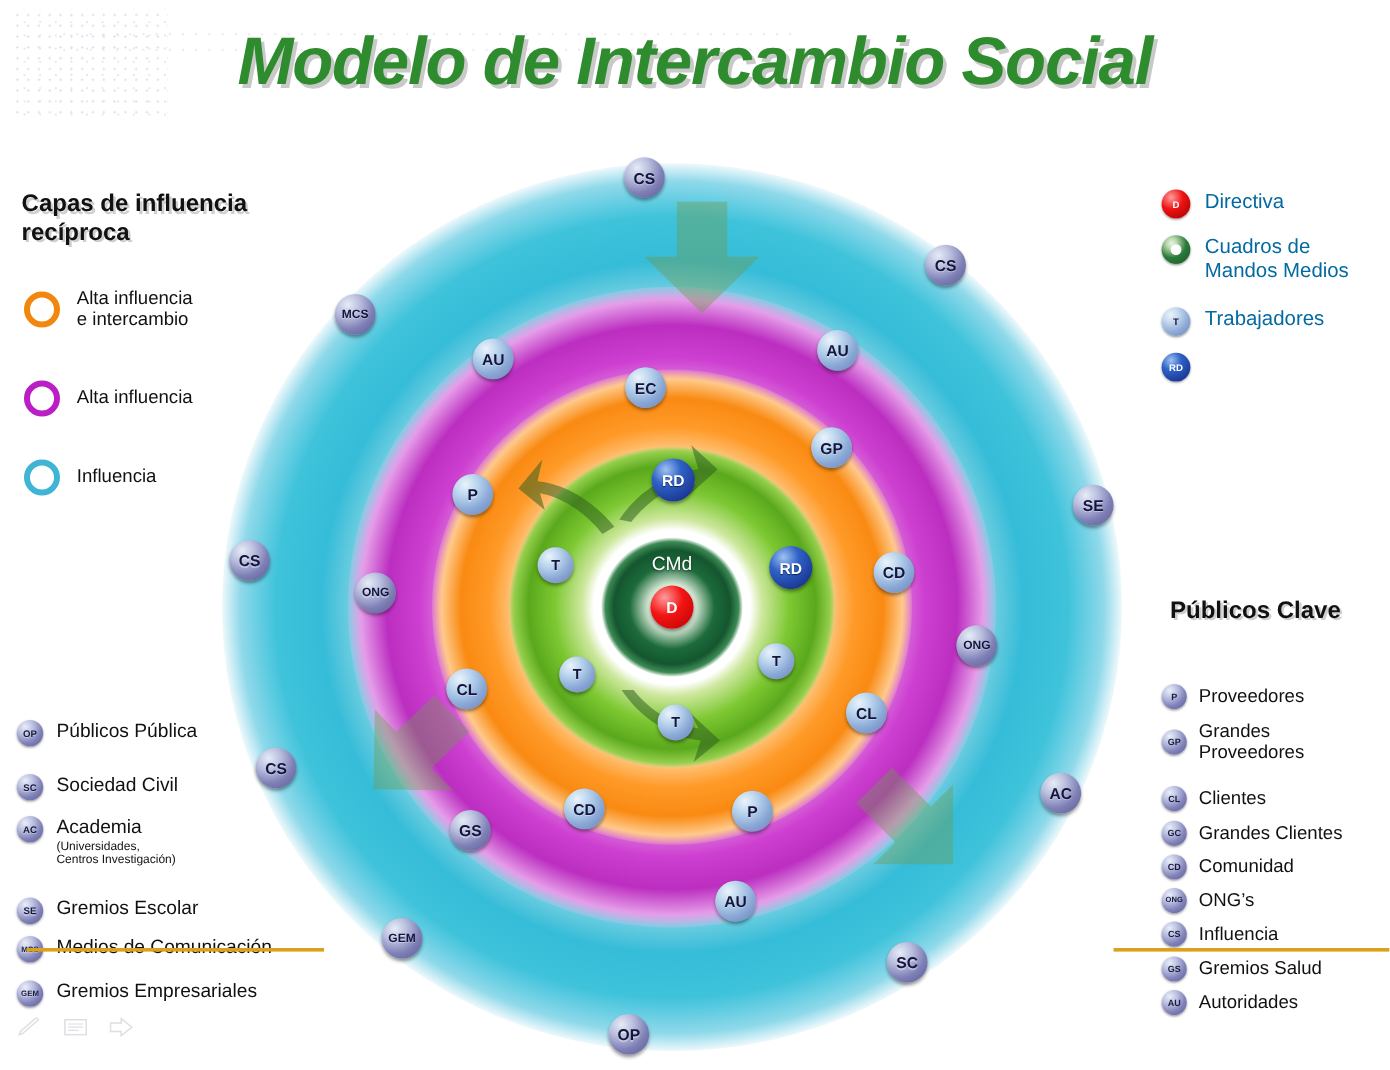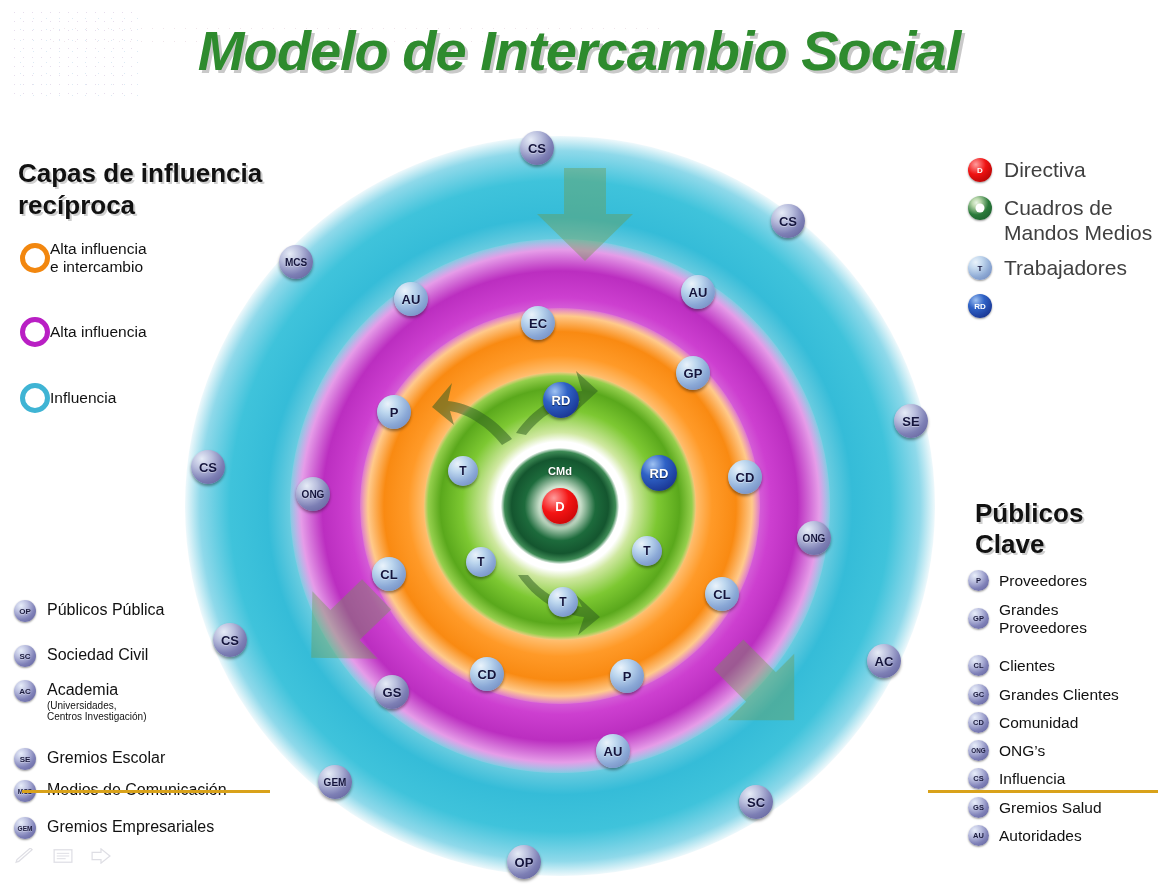--- a/index.html
+++ b/index.html
@@ -81,21 +81,21 @@
     transform:translate(-50%,-50%);border-radius:50%;
     background:radial-gradient(circle at 33% 28%, #ff9c9c 0%, #f41414 42%, #b80000 100%);
     box-shadow:0 2px 3px rgba(0,0,0,.45);
     color:#fff;font-size:13px;font-weight:bold;
     display:flex;align-items:center;justify-content:center;
   }
   .core-cmd{
     position:absolute;left:50%;top:50%;
     transform:translate(-50%,-50%);
     margin-top:-35px;
-    color:#ffffff;font-size:11px;font-weight:bold;
+    color:#ffffff;font-size:16px;font-weight:normal;
     text-shadow:0 1px 2px rgba(0,0,0,.55);
     white-space:nowrap;
   }
 
   
   .bub{
     position:absolute;border-radius:50%;
     display:flex;align-items:center;justify-content:center;
     font-weight:bold;color:#14143c;
     box-shadow:0 2px 3px rgba(0,0,0,.4);
@@ -111,25 +111,25 @@
   .bub.rd{
     background:radial-gradient(circle at 33% 26%, #9fc2f2 0%, #2f62c6 35%, #1e3f9e 70%, #16246e 100%);
     color:#ffffff;text-shadow:0 1px 1px rgba(0,0,0,.6);
   }
 
   
   .arrow{position:absolute;opacity:.55;}
 
   
   .hdr{
-    font-size:26px;font-weight:bold;color:#111;
+    font-size:20px;font-weight:bold;color:#111;
     text-shadow:2px 2px 0 #cfcfcf;
   }
   #lbl-capas{position:absolute;left:18px;top:158px;width:270px;line-height:1.22;}
-  .layer-row{position:absolute;display:flex;align-items:center;}
+  .layer-row{position:absolute;display:flex;align-items:center;gap:14px;}
   .layer-ring{
     width:30px;height:30px;border-radius:50%;
     border:5px solid #000;box-sizing:border-box;flex:none;
   }
   .layer-txt{font-size:15.5px;color:#111;line-height:1.18;}
 
   #lbl-basicos{position:absolute;left:14px;top:519px;}
 
   .leg-row{position:absolute;display:flex;align-items:flex-start;gap:11px;}
   .leg-bub{
@@ -158,21 +158,21 @@
   .rb-green{
     background:radial-gradient(circle at 35% 28%, #e9f4e4 0%, #bcd9ae 18%, #2a7a3a 52%, #17552a 100%);
     position:relative;
   }
   .rb-green::after{
     content:"";position:absolute;left:50%;top:50%;width:9px;height:9px;
     transform:translate(-50%,-50%);border-radius:50%;background:#ffffff;
   }
   .rb-t{background:radial-gradient(circle at 32% 26%, #eaf3fb 0%, #c3d8ee 28%, #8da9d4 62%, #6b81b6 100%);color:#14143c;}
   .rb-rd{background:radial-gradient(circle at 33% 26%, #9fc2f2 0%, #2f62c6 35%, #1e3f9e 70%, #16246e 100%);}
-  .rleg-txt{font-size:21px;color:#404040;line-height:1.18;}
+  .rleg-txt{font-size:17px;color:#0369a1;line-height:1.18;}
 
   #lbl-clave{position:absolute;left:975px;top:498px;}
   .kleg-row{position:absolute;display:flex;align-items:center;gap:10px;}
   .kleg-bub{
     width:21px;height:21px;border-radius:50%;flex:none;
     display:flex;align-items:center;justify-content:center;
     font-size:7.5px;font-weight:bold;color:#1a1a3c;
     box-shadow:0 1px 2px rgba(0,0,0,.4);
     background:radial-gradient(circle at 32% 26%, #e8eefa 0%, #bcc0e0 30%, #7f81b8 62%, #5d5c97 100%);
   }

